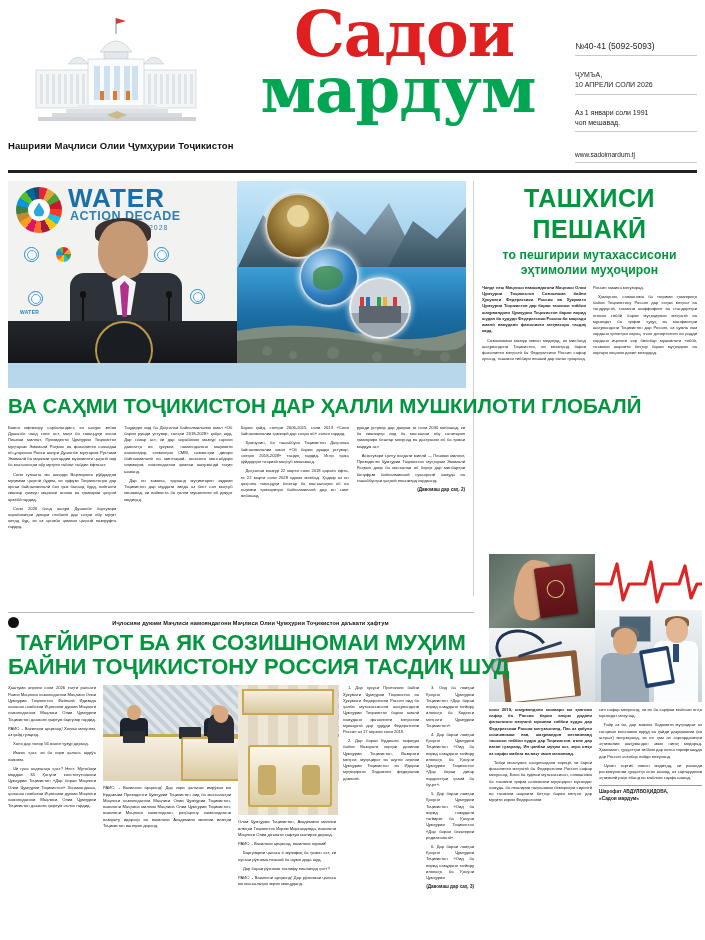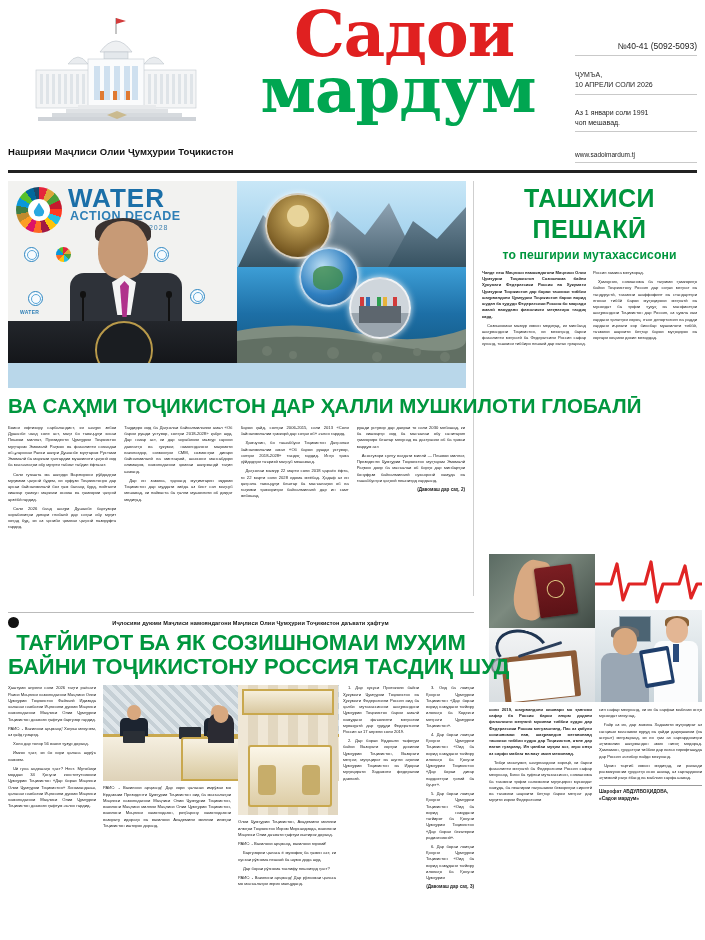--- a/index.html
+++ b/index.html
@@ -43,21 +43,21 @@
     height: 112px;
     margin: 0 auto;
     position: relative;
     display: block;
   }
   .mast-pub {
     font-size: 9.5px;
     font-weight: bold;
     letter-spacing: .1px;
     color: #111;
-    margin-top: 22px;
+    margin-top: 16px;
     white-space: nowrap;
   }
 
   .mast-center {
     flex: 1 1 auto;
     position: relative;
     padding-top: 6px;
     text-align: center;
   }
   .logo-top {
@@ -89,21 +89,21 @@
     box-sizing: border-box;
   }
   .mr-block {
     border-bottom: 1px solid #c9c9c9;
     padding-bottom: 3px;
     margin-bottom: 10px;
     font-size: 7px;
     color: #222;
     line-height: 1.45;
   }
-  .mr-block.issue { font-size: 8.5px; font-weight: normal; margin-bottom: 14px; text-align: right;}
+  .mr-block.issue { font-size: 8.5px; font-weight: normal; margin-bottom: 14px;}
   .mr-block.date { margin-bottom: 13px; }
   .mr-block.since { margin-bottom: 18px; }
   .mr-block.web { border-bottom: 1px solid #c9c9c9; font-size: 6.5px; }
 
   .rule-thick {
     height: 3px;
     background: #222;
     margin: 2px 0 0 0;
   }
 
@@ -752,20 +752,21 @@
           <div class="jump">(Давомаш дар саҳ. 2)</div>
         </div>
       </div>
     </div>
 
     <div class="top-right">
       <div class="rr-title">ТАШХИСИ</div>
       <div class="rr-title">ПЕШАКӢ</div>
       <div class="rr-sub">
         <div>то пешгирии мутахассисони</div>
+        <div>эҳтимолии муҳоҷирон</div>
       </div>
 
       <div class="rr-cols">
         <div class="rr-col">
           <p class="lead">Чанде пеш Маҷлиси намояндагони Маҷлиси Олии Ҷумҳурии Тоҷикистон Созишнома байни Ҳукумати Федератсияи Россия ва Ҳукумати Ҷумҳурии Тоҷикистон дар бораи ташхиси тиббии шаҳрвандони Ҷумҳурии Тоҷикистон барои ворид шудан ба ҳудуди Федератсияи Россия бо мақсади амалӣ намудани фаъолияти меҳнатиро тасдиқ кард.</p>
           <p>Созишномаи мазкур имкон медиҳад, ки минбаъд шаҳрвандони Тоҷикистон, ки мехоҳанд барои фаъолияти меҳнатӣ ба Федератсияи Россия сафар кунанд, ташхиси тиббиро пешакӣ дар ватан гузаранд.</p>
         </div>
         <div class="rr-col b">
           <p class="lead">Россия замина мегузорад.</p>
           <p>Ҳамчунин, созишнома ба таҳкими ҳамкориҳо байни Тоҷикистону Россия дар соҳаи меҳнат ва тандурустӣ, таъмини шаффофият ва стандартҳои ягонаи тиббӣ барои муҳоҷирони меҳнатӣ ва мусоидат ба ҳифзи ҳуқуқ ва манфиатҳои шаҳрвандони Тоҷикистон дар Россия, аз ҷумла кам кардани ҳолатҳои ихроҷ, яъне депортатсия ва радди кардани иҷозати кор бинобар мушкилоти тиббӣ, таъмини шароити беҳтар барои муҳоҷирон ва коргари хоҷагии дохил мегардад.</p>

